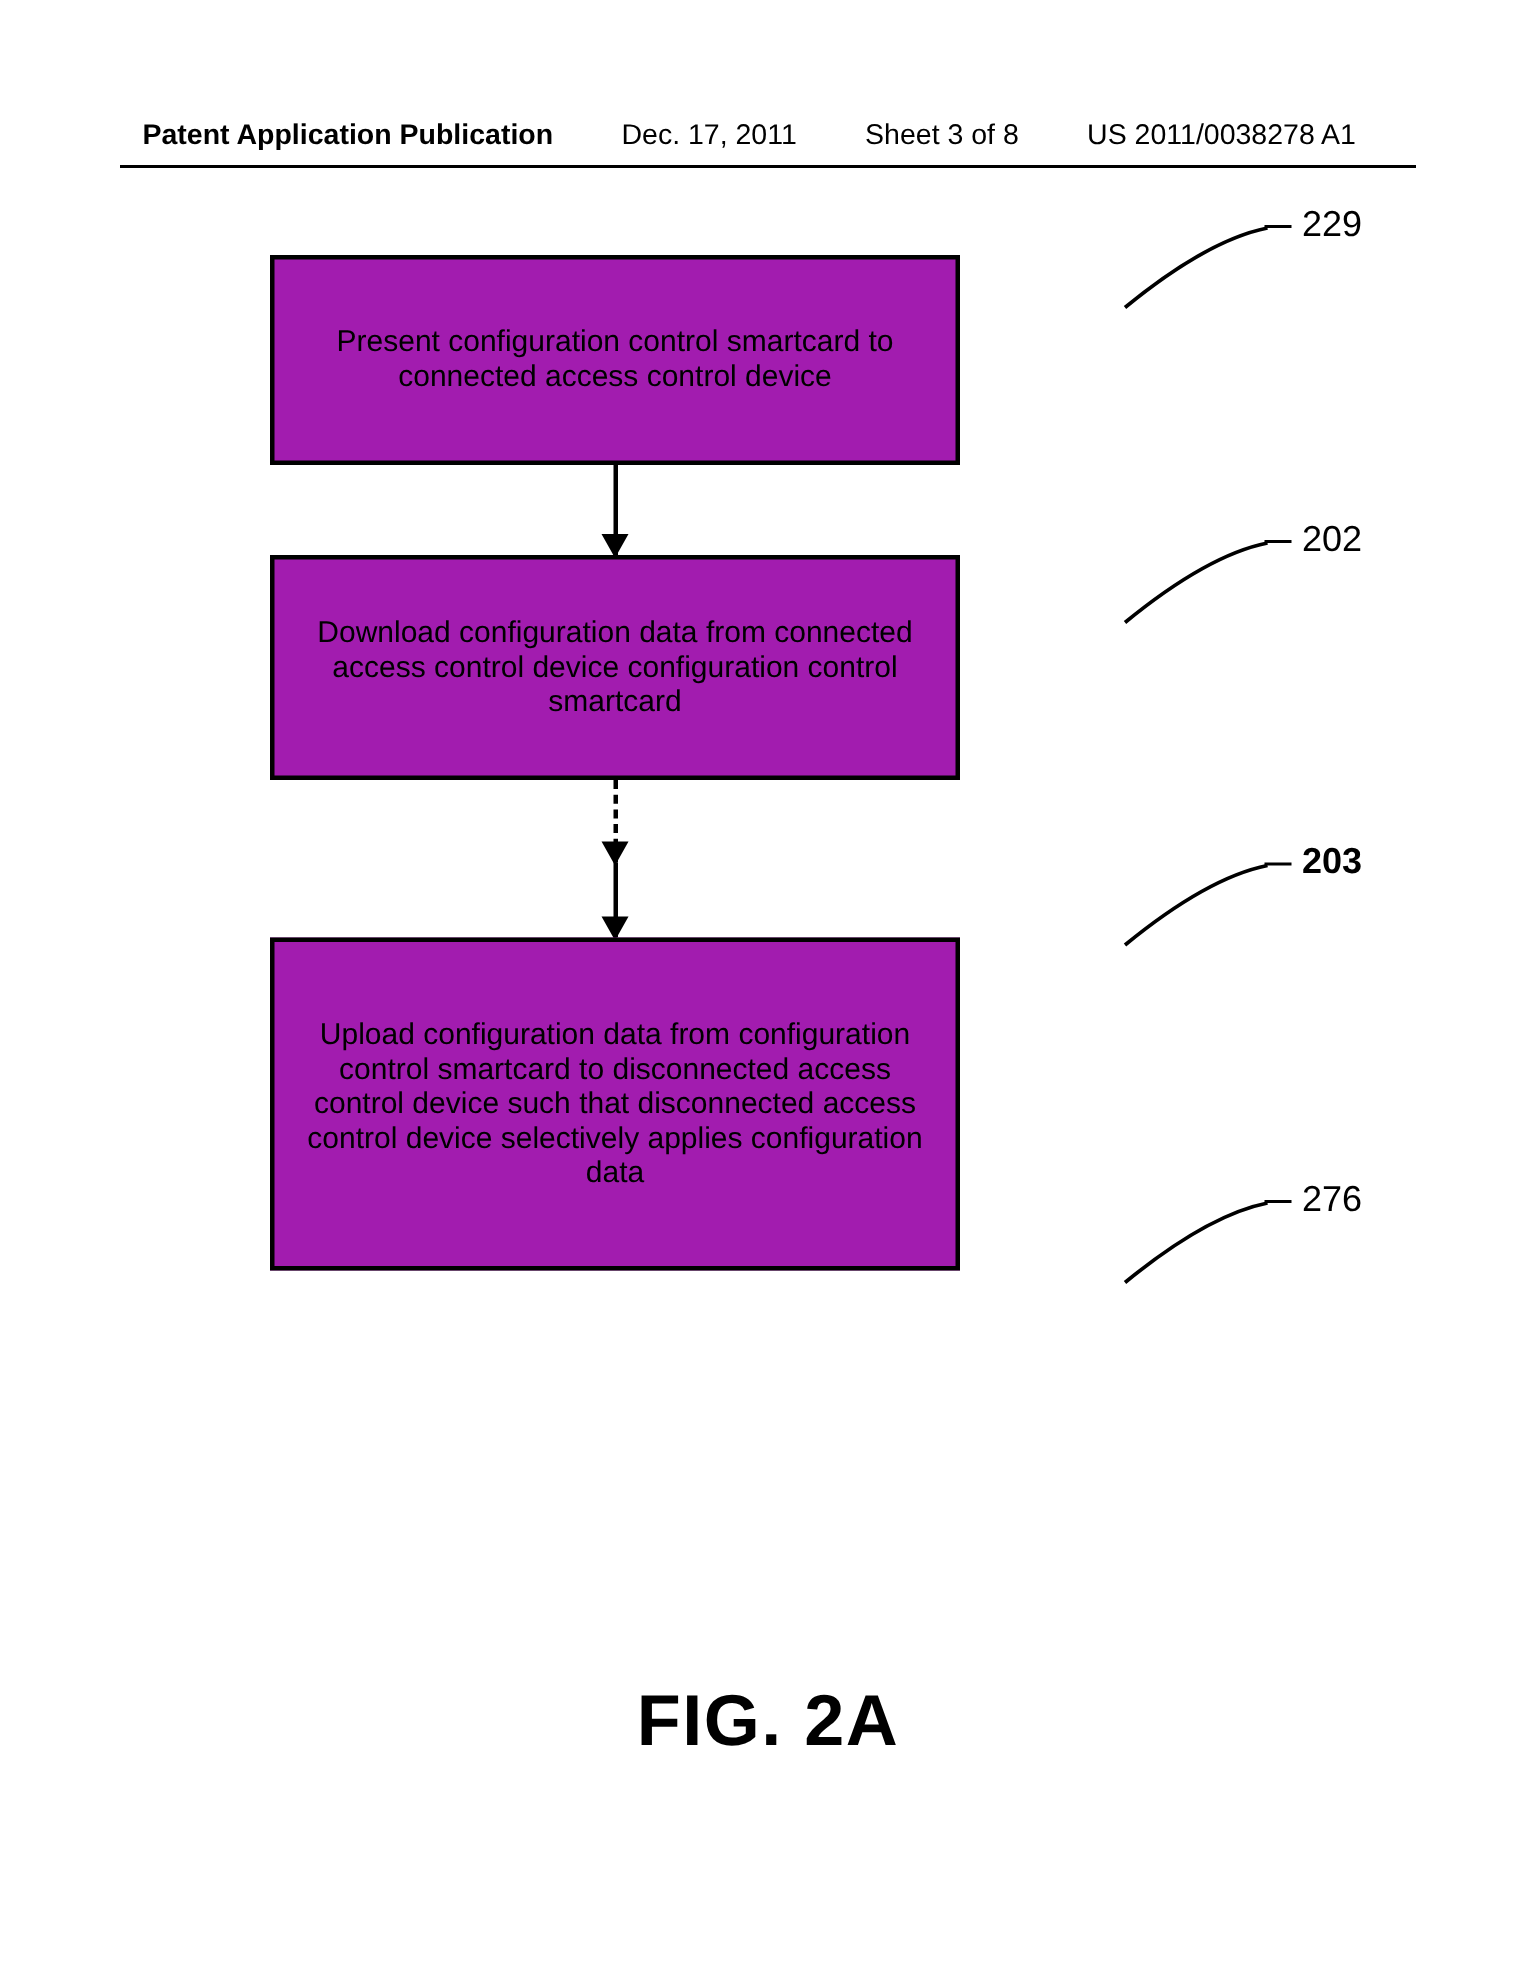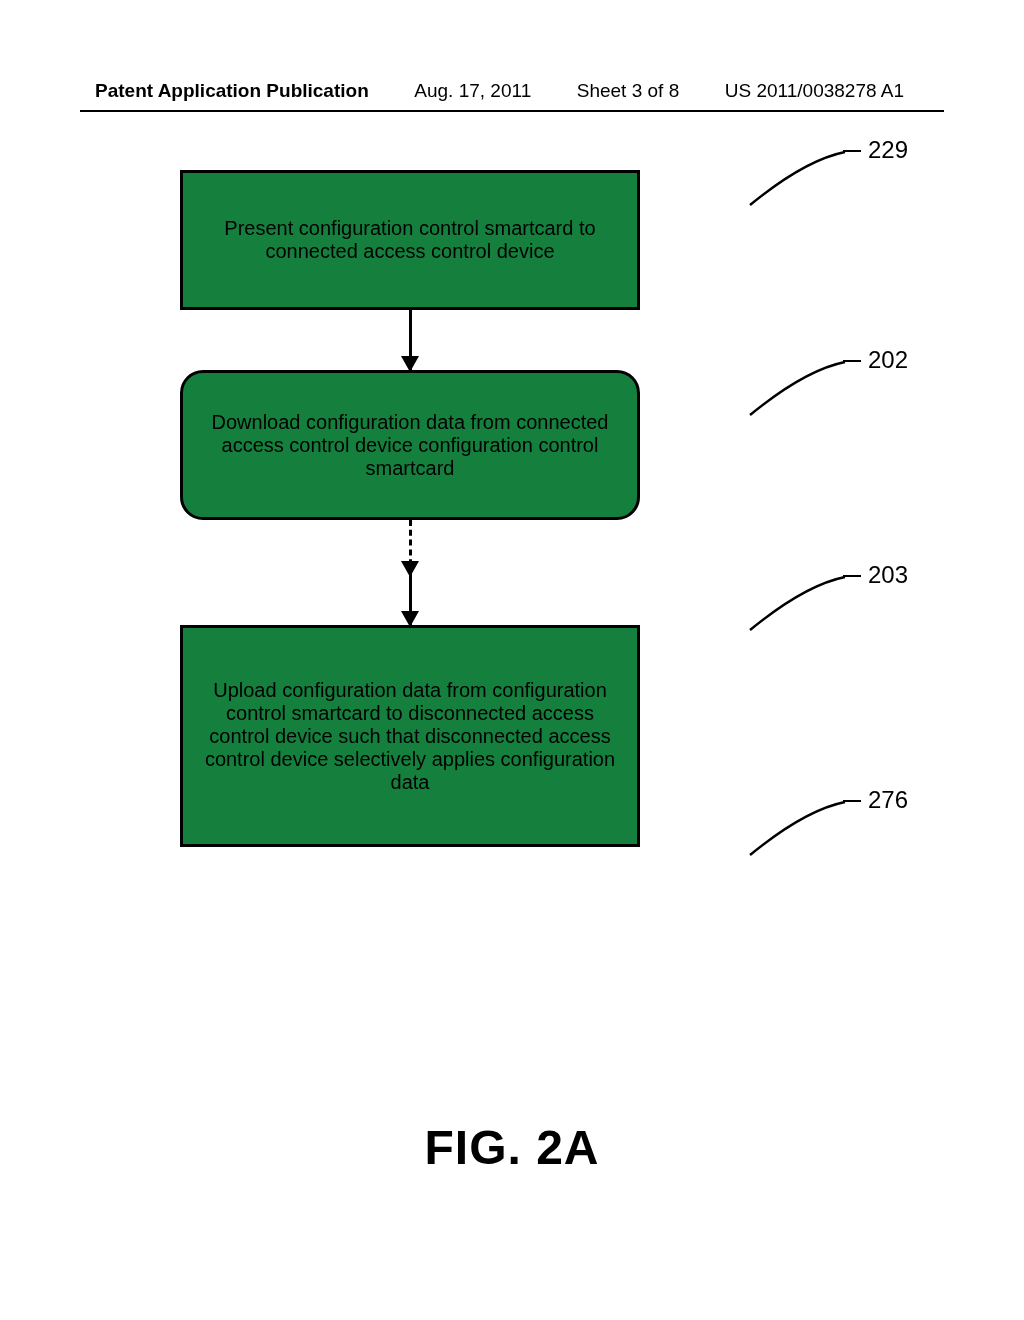--- a/index.html
+++ b/index.html
@@ -43,24 +43,24 @@
     width: 460px;
     margin-left: 40px;
     display: flex;
     align-items: center;
     justify-content: center;
     text-align: center;
     font-size: 20px;
     padding: 10px 18px;
     box-sizing: border-box;
     position: relative;
-    background: #15803d;
+    background: #a21caf;
   }
   .box1 { height: 140px; }
-  .box2 { height: 150px; border-radius: 23px; }
+  .box2 { height: 150px; }
   .box3 { height: 170px; }
   .box4 { height: 222px; }
   .arrow {
     width: 460px;
     margin-left: 40px;
     display: flex;
     justify-content: center;
     position: relative;
   }
   .arrow-shaft {
@@ -105,21 +105,21 @@
     position: absolute;
     width: 18px;
     border-top: 2px solid #000;
   }
 </style>
 </head>
 <body>
 
 <div class="header">
   <span class="left">Patent Application Publication</span>
-  <span class="mid">Aug. 17, 2011</span>
+  <span class="mid">Dec. 17, 2011</span>
   <span class="mid">Sheet 3 of 8</span>
   <span class="right">US 2011/0038278 A1</span>
 </div>
 <div class="hr"></div>
 
 <div class="diagram">
 
   <div class="box box1">
     <span>Present configuration control smartcard to connected access control device</span>
   </div>
@@ -150,21 +150,21 @@
   <div class="arrow arrow2">
     <div class="arrow-shaft dashed"></div>
       <div class="arrow-head"></div>
   </div>
 
   <div class="callout" style="top:405px; left:610px;">
     <svg width="120" height="80">
         <path d="M0,55 Q55,10 95,2" stroke="#000" stroke-width="2.5" fill="none"></path>
       </svg>
     <span class="tick" style="top:0px; left:93px;"></span>
-    <span style="position:absolute; top:-14px; left:118px;">203</span>
+    <span style="position:absolute; top:-14px; left:118px;font-weight:bold;">203</span>
   </div>
 
   <div class="arrow arrow3">
     <div class="arrow-shaft"></div>
       <div class="arrow-head"></div>
   </div>
 
   <div class="box box4">
     <span>Upload configuration data from configuration control smartcard to disconnected access control device such that disconnected access control device selectively applies configuration data</span>
   </div>

